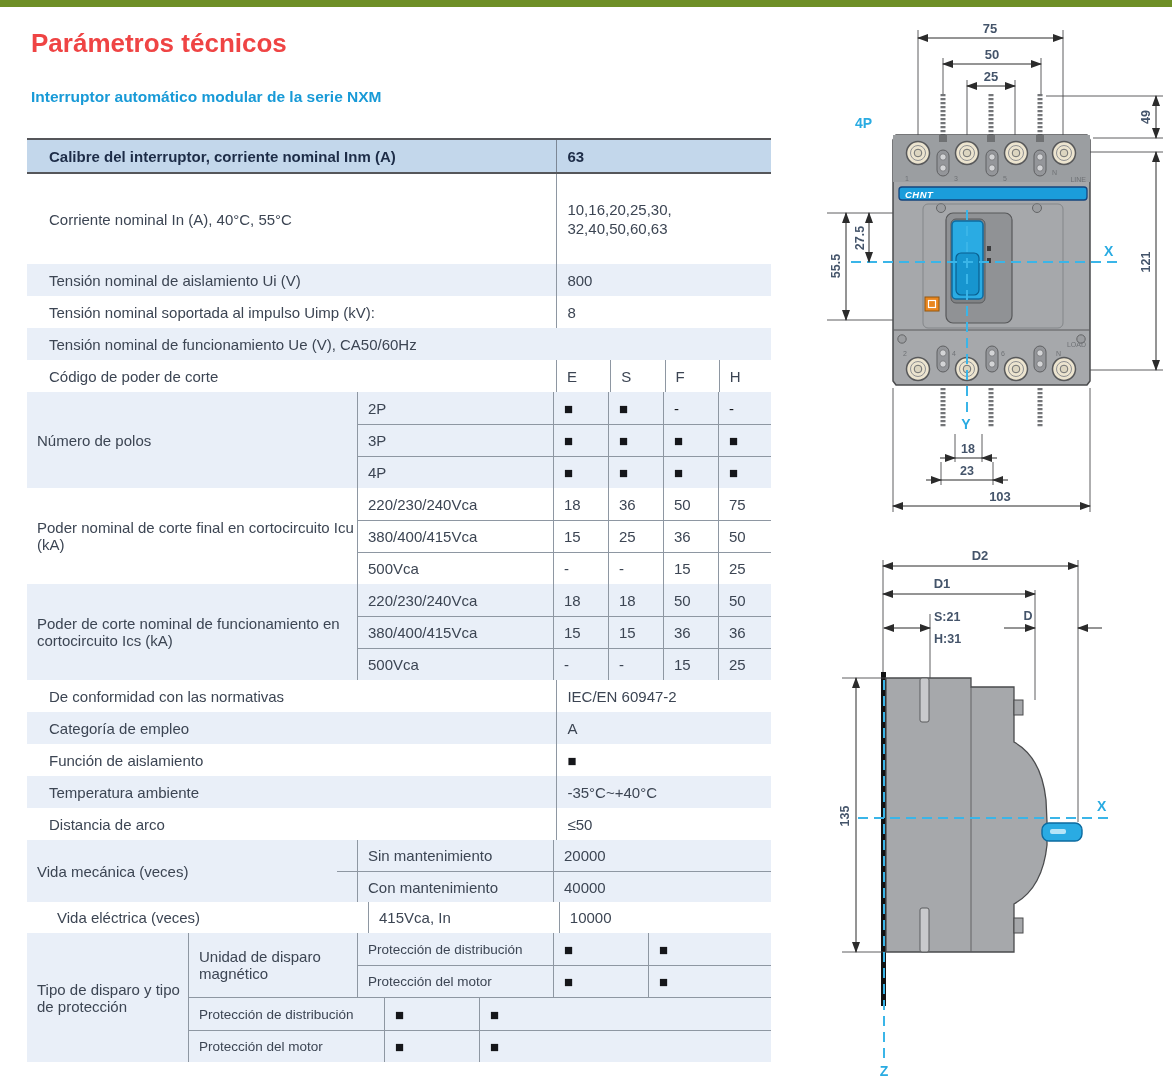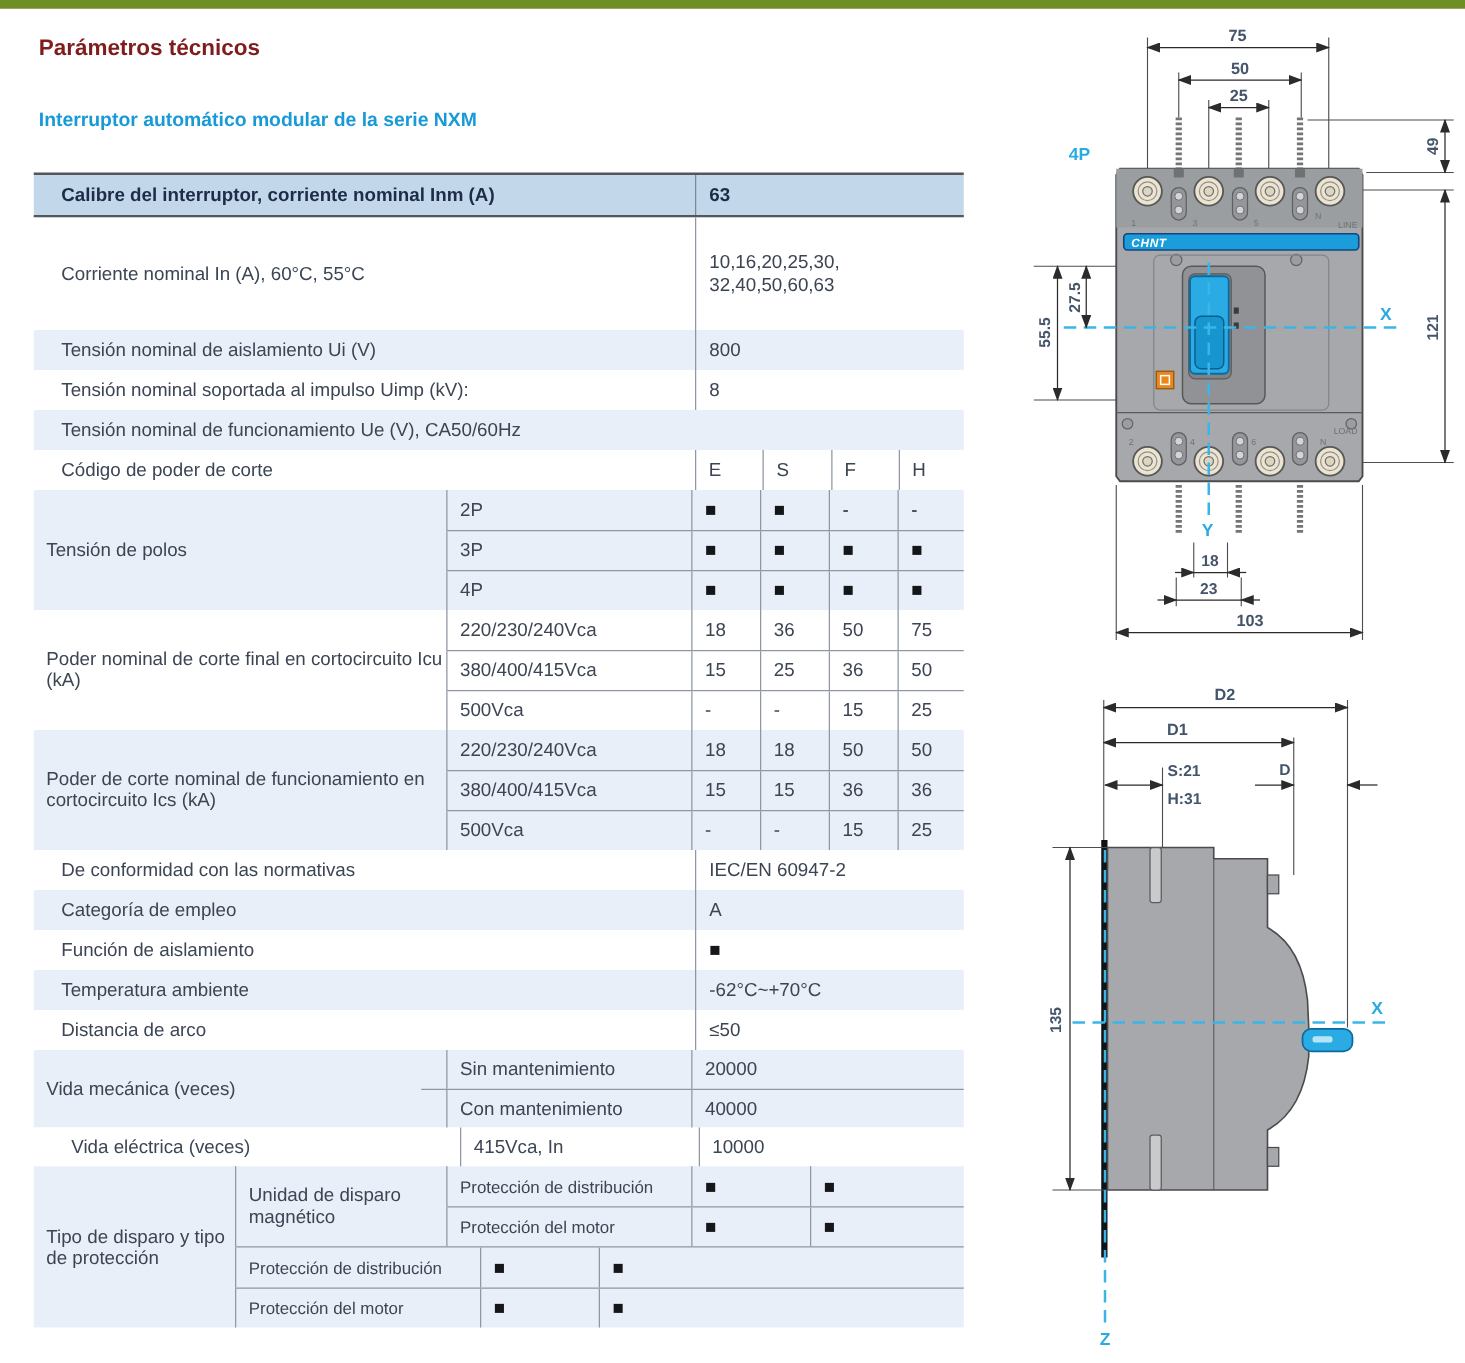--- a/index.html
+++ b/index.html
@@ -1,19 +1,19 @@
 <!DOCTYPE html>
 <html><head>
 <meta charset="utf-8">
 <style>
   html,body{margin:0;padding:0;background:#fff;}
   body{width:1172px;height:1090px;position:relative;overflow:hidden;
        font-family:"Liberation Sans","DejaVu Sans",sans-serif;}
   .accent-bar{position:absolute;left:0;top:0;width:1172px;height:7px;background:#6e8f26;}
-  .page-title{position:absolute;left:31px;top:28px;font-size:18px;font-weight:bold;color:#7f1d1d;}
+  .page-title{position:absolute;left:31px;top:28px;font-size:26px;font-weight:bold;color:#ef4444;}
   .page-subtitle{position:absolute;left:31px;top:88px;font-size:15.5px;font-weight:bold;color:#189ad7;}
 
   
   .tbl{position:absolute;left:27px;top:138px;width:744px;border-top:2px solid #55565a;
        font-size:15px;color:#3c4553;}
   .tbl *{box-sizing:border-box;}
   .grp{display:flex;width:744px;}
   .blue{background:#e9eff8;}
   .white{background:#ffffff;}
   .hdr{height:34px;background:#c3d7eb;border-bottom:2px solid #55565a;font-weight:bold;color:#1d2c47;}
@@ -57,21 +57,21 @@
 <div class="page-subtitle">Interruptor automático modular de la serie NXM</div>
 
 <div class="tbl">
 
   <div class="grp hdr">
     <div class="c lab">Calibre del interruptor, corriente nominal Inm (A)</div>
     <div class="c val" style="border-left:1px solid #7c8795">63</div>
   </div>
 
   <div class="grp white h90">
-    <div class="c lab">Corriente nominal In (A), 60°C, 55°C</div>
+    <div class="c lab">Corriente nominal In (A), 40°C, 55°C</div>
     <div class="c val two">
       <span>10,16,20,25,30,</span>
       <span>32,40,50,60,63</span>
     </div>
   </div>
 
   <div class="grp blue h32">
     <div class="c lab">Tensión nominal de aislamiento Ui (V)</div>
     <div class="c val">800</div>
   </div>
@@ -87,21 +87,21 @@
 
   <div class="grp white h32">
     <div class="c lab">Código de poder de corte</div>
     <div class="c vc">E</div>
     <div class="c vc">S</div>
     <div class="c vc">F</div>
     <div class="c vcl">H</div>
   </div>
 
   <div class="grp blue">
-    <div class="c lab2">Tensión de polos</div>
+    <div class="c lab2">Número de polos</div>
     <div class="rows">
       <div class="r h32">
         <div class="c sub">2P</div>
         <div class="c vc sqc">■</div>
         <div class="c vc sqc">■</div>
         <div class="c vc sqc">-</div>
         <div class="c vcl sqc">-</div>
       </div>
       <div class="r h32">
         <div class="c sub">3P</div>
@@ -184,21 +184,21 @@
     <div class="c val">A</div>
   </div>
 
   <div class="grp white h32">
     <div class="c lab">Función de aislamiento</div>
     <div class="c val sqc">■</div>
   </div>
 
   <div class="grp blue h32">
     <div class="c lab">Temperatura ambiente</div>
-    <div class="c val">-62°C~+70°C</div>
+    <div class="c val">-35°C~+40°C</div>
   </div>
 
   <div class="grp white h32">
     <div class="c lab">Distancia de arco</div>
     <div class="c val">≤50</div>
   </div>
 
   <div class="grp blue">
     <div class="c lab2">Vida mecánica (veces)</div>
     <div class="rows">

